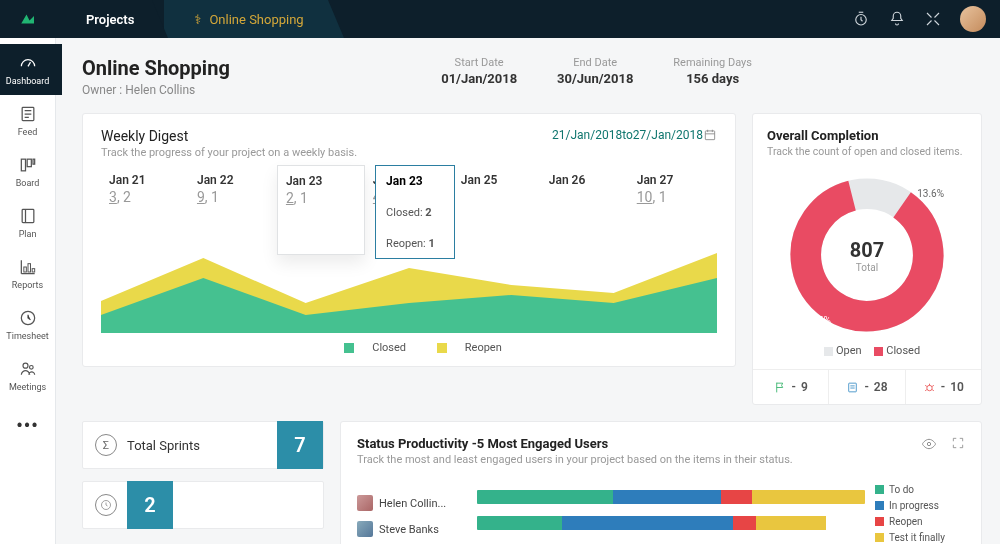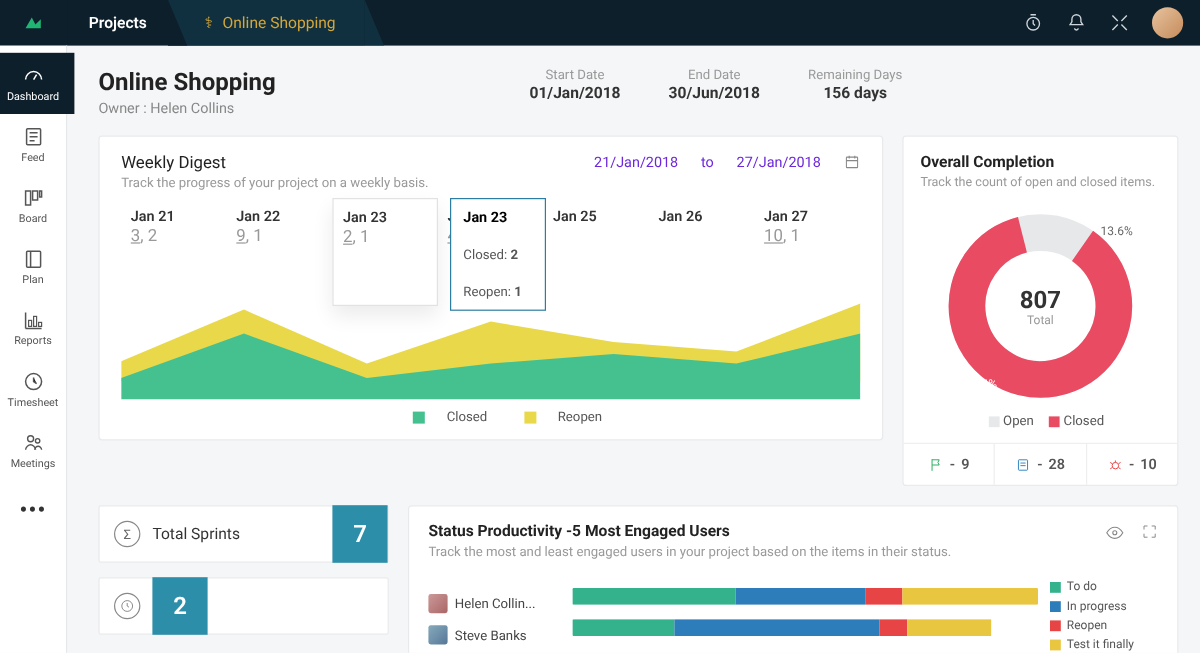--- a/index.html
+++ b/index.html
@@ -1,19 +1,19 @@
 <!DOCTYPE html>
 <html><head>
 <meta charset="utf-8">
 <style>
 * { margin: 0; padding: 0; box-sizing: border-box; font-family: -apple-system, BlinkMacSystemFont, "Segoe UI", Roboto, Arial, sans-serif; }
 html, body { width: 1000px; height: 544px; overflow: hidden; background: #f5f6f7; }
 
 
-.topbar { height: 38px; background: #0d1f2b; display: flex; align-items: center; color: #fff; position: relative; }
+.topbar { height: 38px; background: #0d1f2b; display: flex; align-items: center; color: #fff; position: relative; gap: 12px; }
 .topbar .logo { width: 56px; height: 38px; display: flex; align-items: center; justify-content: center; background: #0d1f2b; }
 .topbar .logo svg { width: 18px; height: 18px; }
 .topbar .projects-tab { padding: 0 18px; height: 38px; display: flex; align-items: center; font-size: 13px; font-weight: 600; position: relative; }
 .topbar .projects-tab::after { content: ""; position: absolute; right: -16px; top: 0; width: 0; height: 0; border-top: 38px solid transparent; border-left: 16px solid #0d1f2b; z-index: 2; }
 .topbar .bc-wrap { background: #10303f; height: 38px; display: flex; align-items: center; padding: 0 24px 0 30px; position: relative; }
 .topbar .bc-wrap::after { content: ""; position: absolute; right: -16px; top: 0; width: 0; height: 0; border-top: 38px solid transparent; border-left: 16px solid #10303f; }
 .topbar .bc-icon { color: #d4a739; margin-right: 8px; font-size: 13px; }
 .topbar .bc-text { color: #d4a739; font-size: 13px; }
 .topbar .spacer { flex: 1; }
 .topbar .tb-icons { display: flex; gap: 18px; align-items: center; padding-right: 14px; }
@@ -40,21 +40,21 @@
 
 .cols { display: flex; gap: 16px; align-items: flex-start; }
 
 .card { background: #fff; border: 1px solid #e9eaec; border-radius: 3px; }
 
 
 .weekly { flex: 1; padding: 14px 18px 12px; }
 .weekly .hdr { display: flex; align-items: flex-start; margin-bottom: 10px; }
 .weekly .hdr h3 { font-size: 14px; font-weight: 400; color: #222; }
 .weekly .hdr .sub { font-size: 11px; color: #999; margin-top: 2px; }
-.weekly .hdr .dates { margin-left: auto; font-size: 12px; color: #6d28d9; display: flex; align-items: flex-end; gap: 19px; }
+.weekly .hdr .dates { margin-left: auto; font-size: 12px; color: #0f766e; display: flex; align-items: flex-end; gap: 0; }
 .weekly .days { display: flex; position: relative; margin-bottom: 0; height: 48px; }
 .weekly .day { width: 14.28%; padding: 4px 8px 0; font-size: 12px; color: #333; position: relative; }
 .weekly .day .dlab { font-weight: 600; }
 .weekly .day .dvals { margin-top: 2px; color: #999; font-size: 14px; }
 .weekly .day .dvals .u { text-decoration: underline; }
 .weekly .day.hover { border: 1px solid #e0e2e4; background: #fff; box-shadow: 0 8px 16px rgba(0,0,0,0.08); margin-top: -4px; padding-top: 8px; height: 90px; z-index: 3; }
 .weekly .tooltip { position: absolute; border: 1px solid #2b7ea1; background: #fff; padding: 8px 10px; font-size: 11px; left: 44.5%; top: -4px; z-index: 5; width: 80px; }
 .weekly .tooltip .tt-d { font-weight: 700; margin-bottom: 4px; font-size: 12px; }
 .weekly .tooltip .tt-r { color: #555; margin-top: 18px; }
 .weekly .chart { position: relative; height: 110px; margin-top: 6px; background: #fff; }

